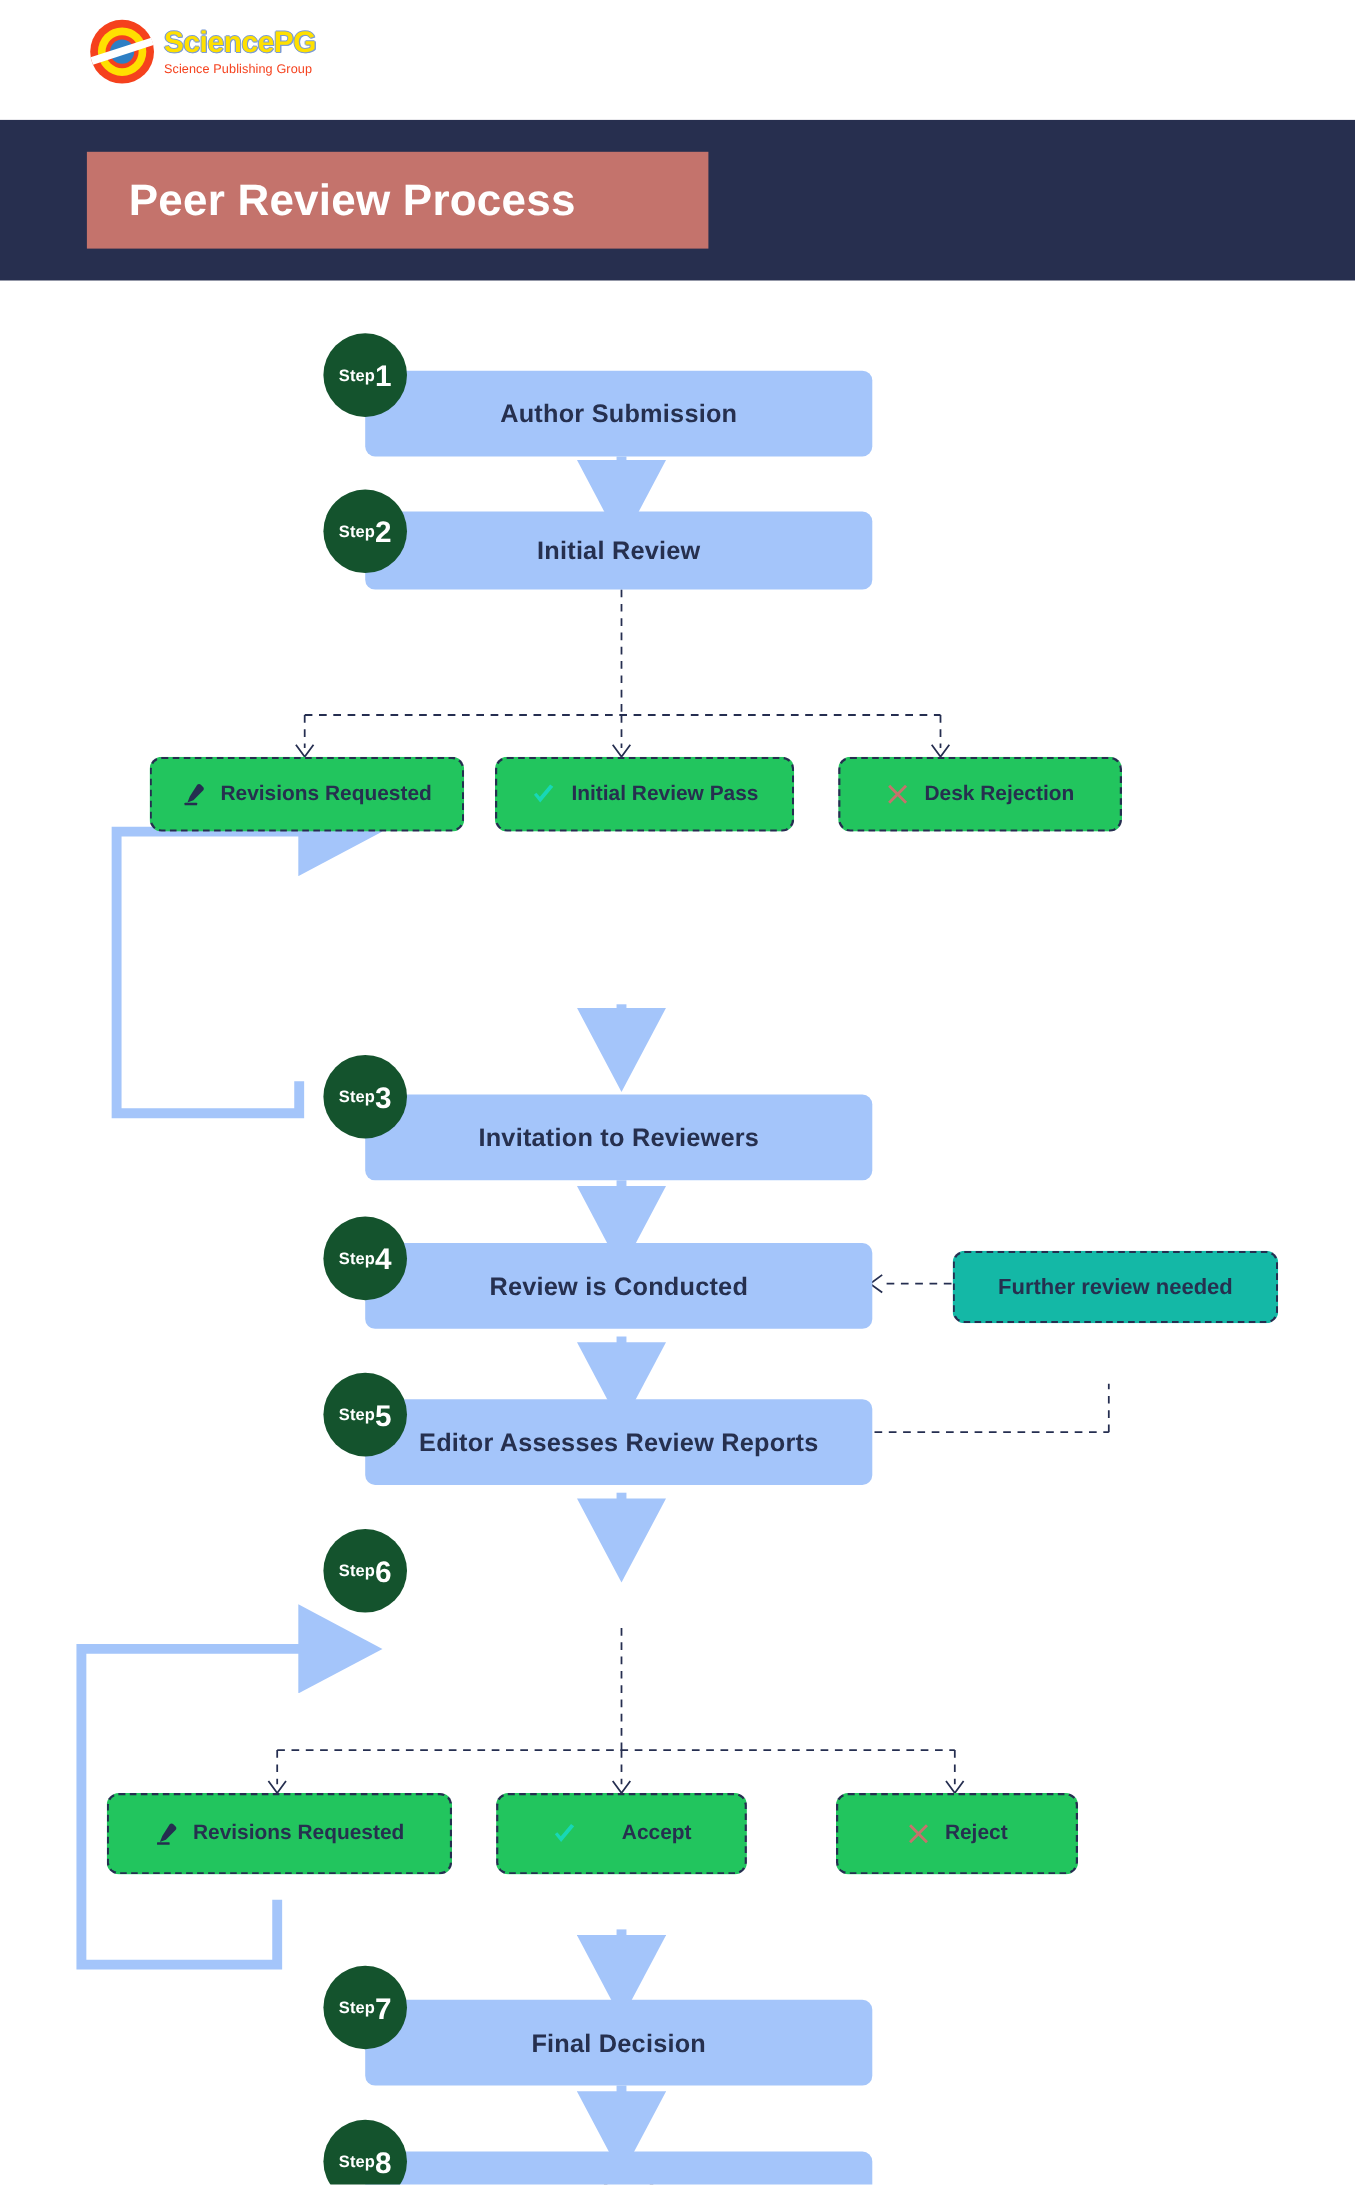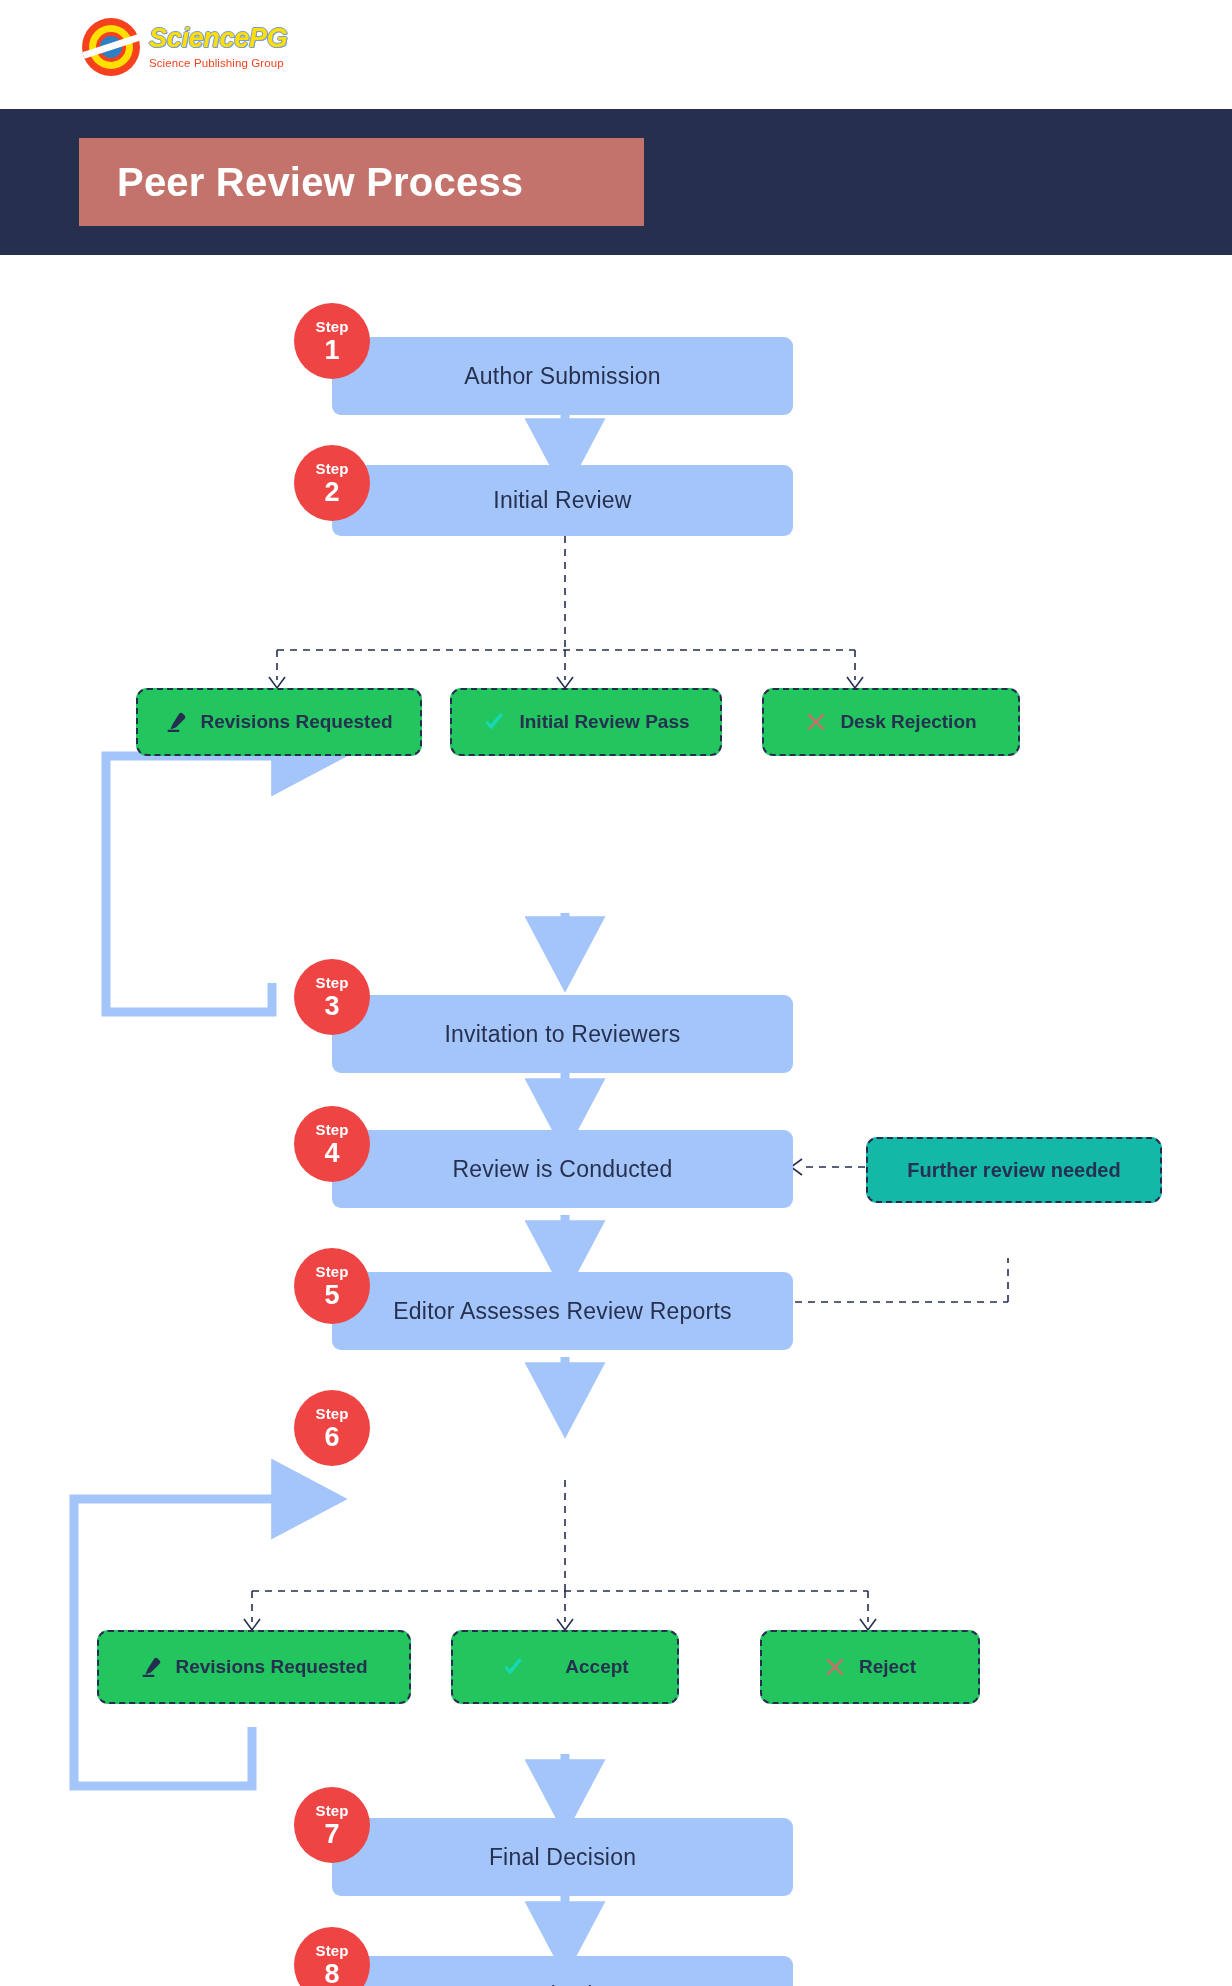--- a/index.html
+++ b/index.html
@@ -60,21 +60,20 @@
   .logo-mark .slash {
     position: absolute; left: 0px; top: 25px;
     width: 58px; height: 7px;
     background: #ffffff;
     transform: rotate(-18deg);
   }
   .logo-text { display: flex; flex-direction: column; line-height: 1; }
   .logo-title {
     font-size: 27px;
     font-weight: bold;
-    font-style: italic;
     color: #ffe000;
     -webkit-text-stroke: 0px;
     text-shadow: 1px 1px 0 #7a9bd6, -1px 0 0 #7a9bd6, 0 -1px 0 #7a9bd6, 1px 0 0 #7a9bd6, 0 1px 0 #7a9bd6;
     letter-spacing: -0.3px;
   }
   .logo-sub {
     margin-top: 6px;
     font-size: 11.5px;
     color: #f5411d;
     letter-spacing: 0.1px;
@@ -118,30 +117,30 @@
   
   .step-box {
     position: absolute;
     background: #a4c5fa;
     border-radius: 9px;
     display: flex;
     align-items: center;
     justify-content: center;
     color: #26304f;
     font-size: 23px;
-    font-weight: normal;
+    font-weight: bold;
     letter-spacing: 0.2px;
   }
   .step-badge {
     position: absolute;
     width: 76px; height: 76px;
     border-radius: 50%;
-    background: #ef4444;
-    display: flex;
-    flex-direction: column;
+    background: #14532d;
+    display: flex;
+    flex-direction: row;
     align-items: center;
     justify-content: center;
     color: #ffffff;
     line-height: 1;
     z-index: 4;
   }
   .step-badge .word { font-size: 15px; font-weight: bold; letter-spacing: 0.1px; }
   .step-badge .num  { font-size: 27px; font-weight: bold; margin-top: 3px; }
 
   

